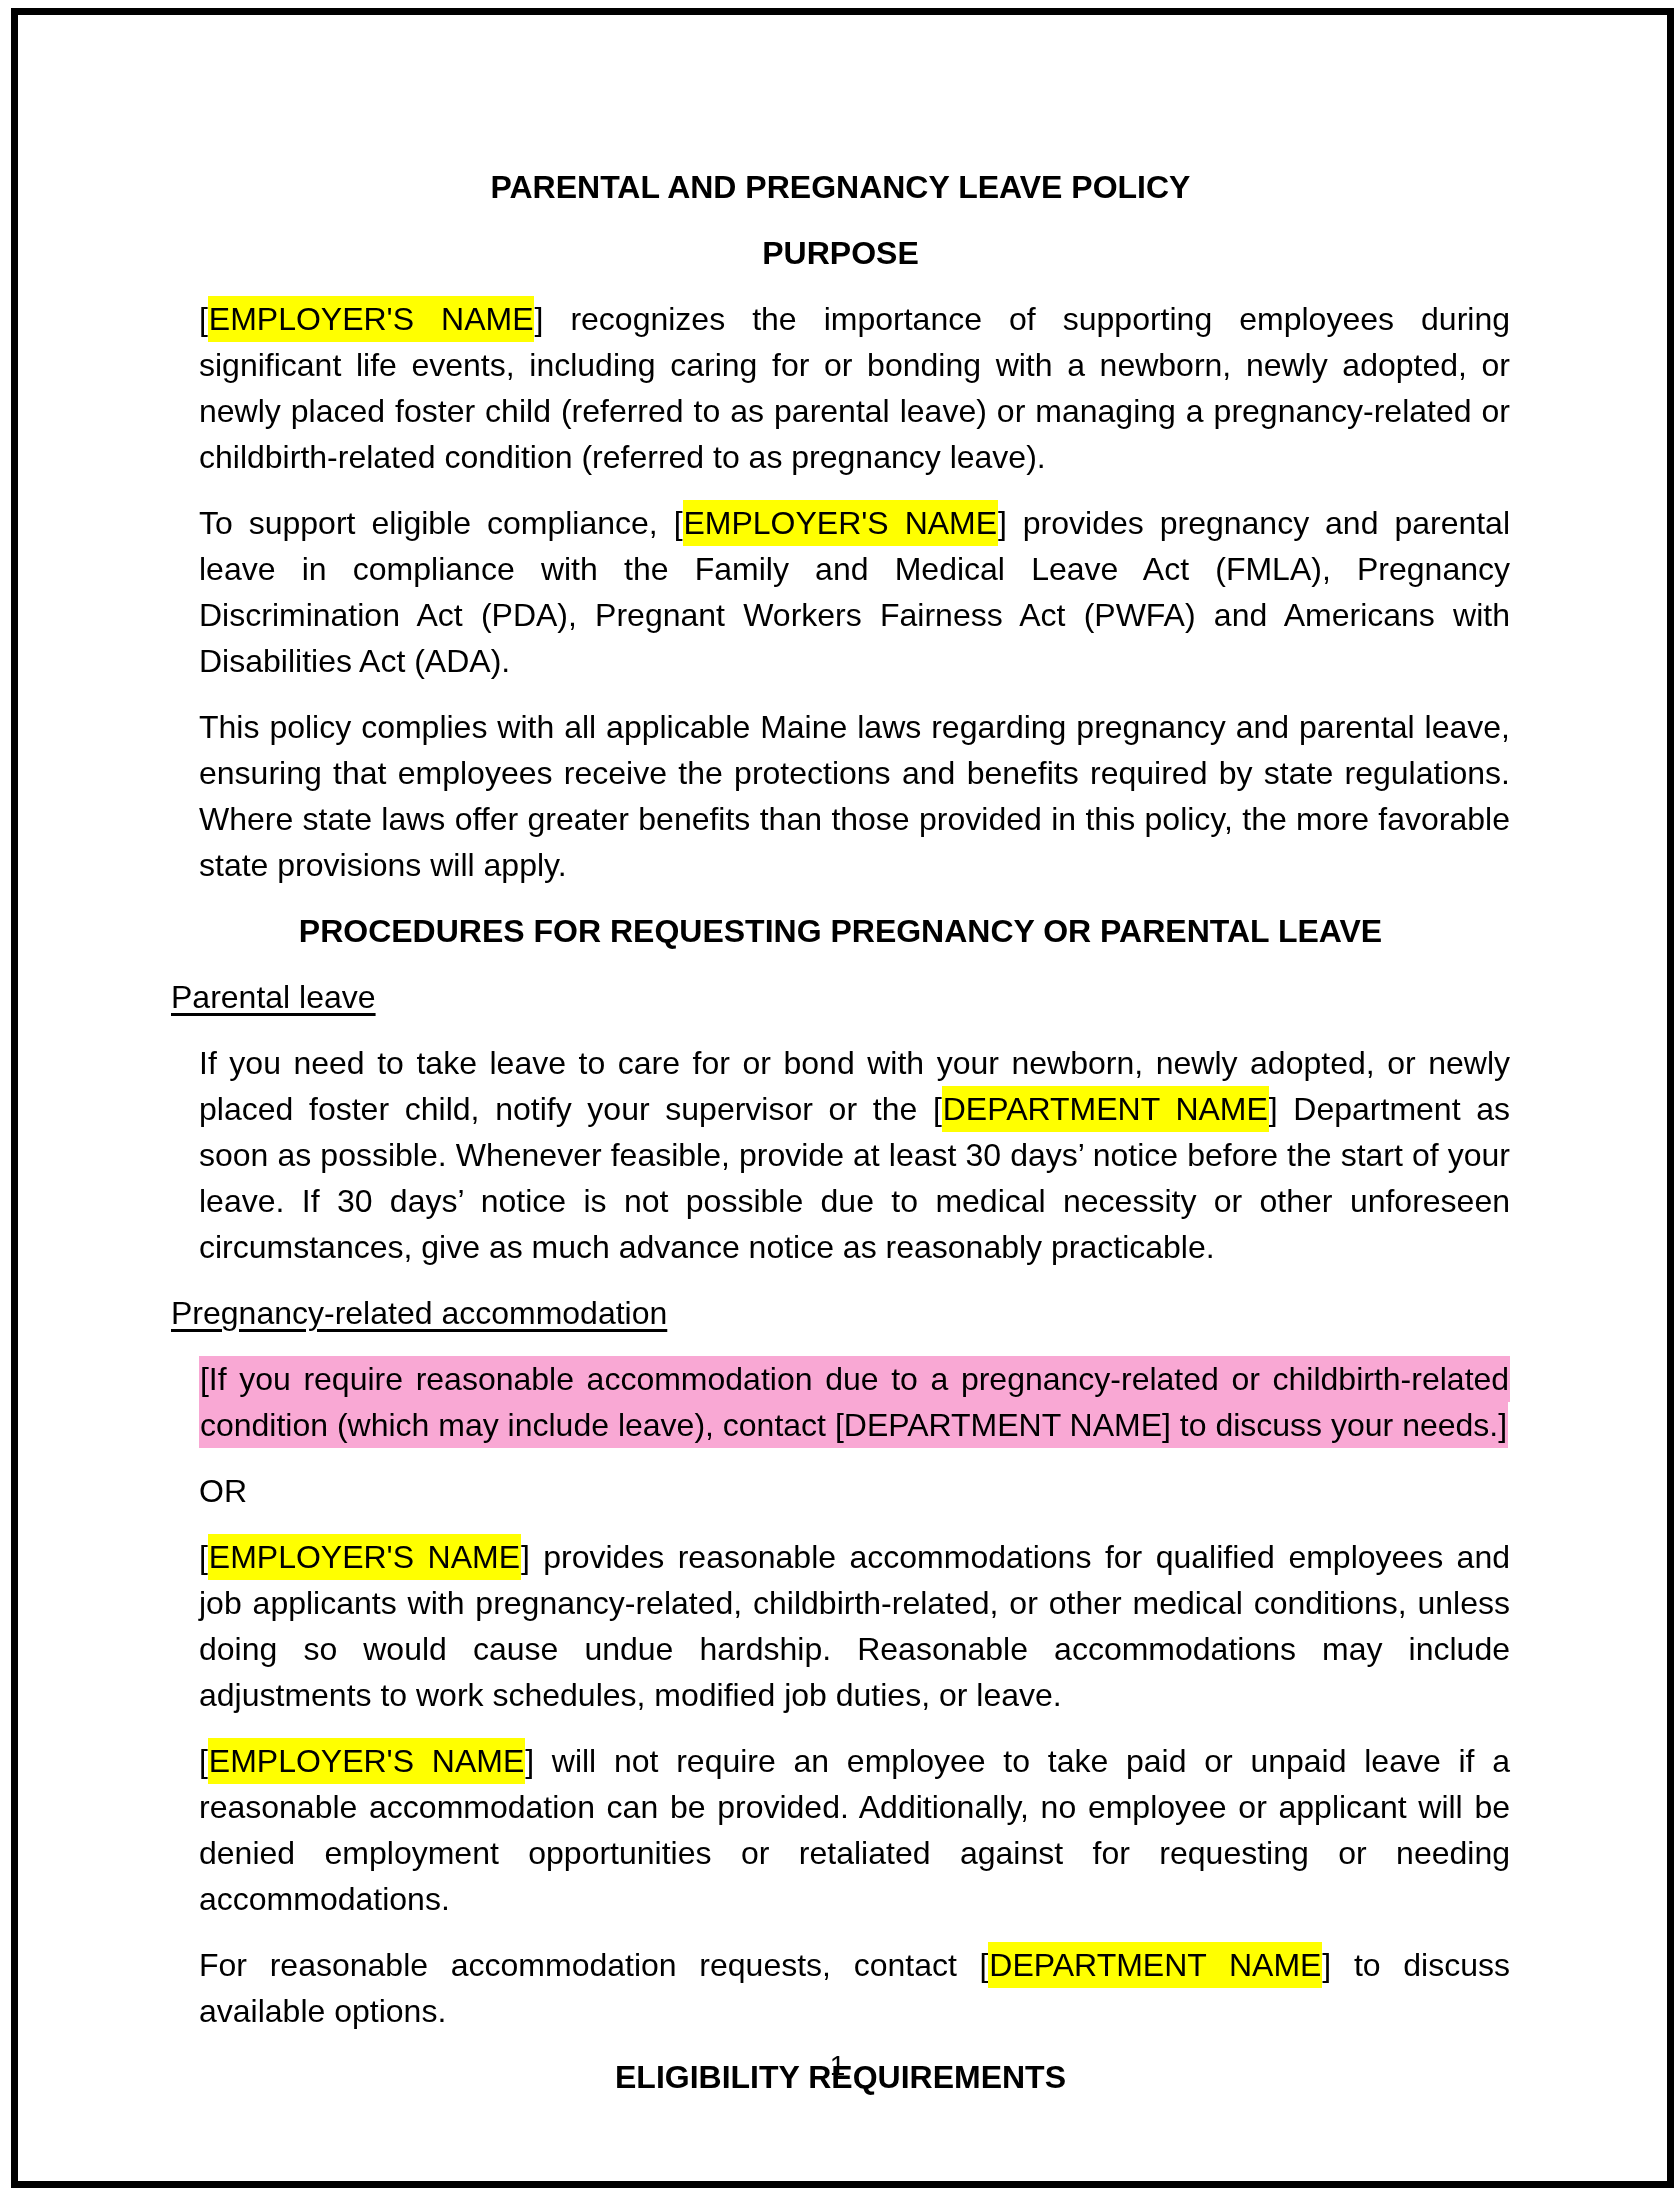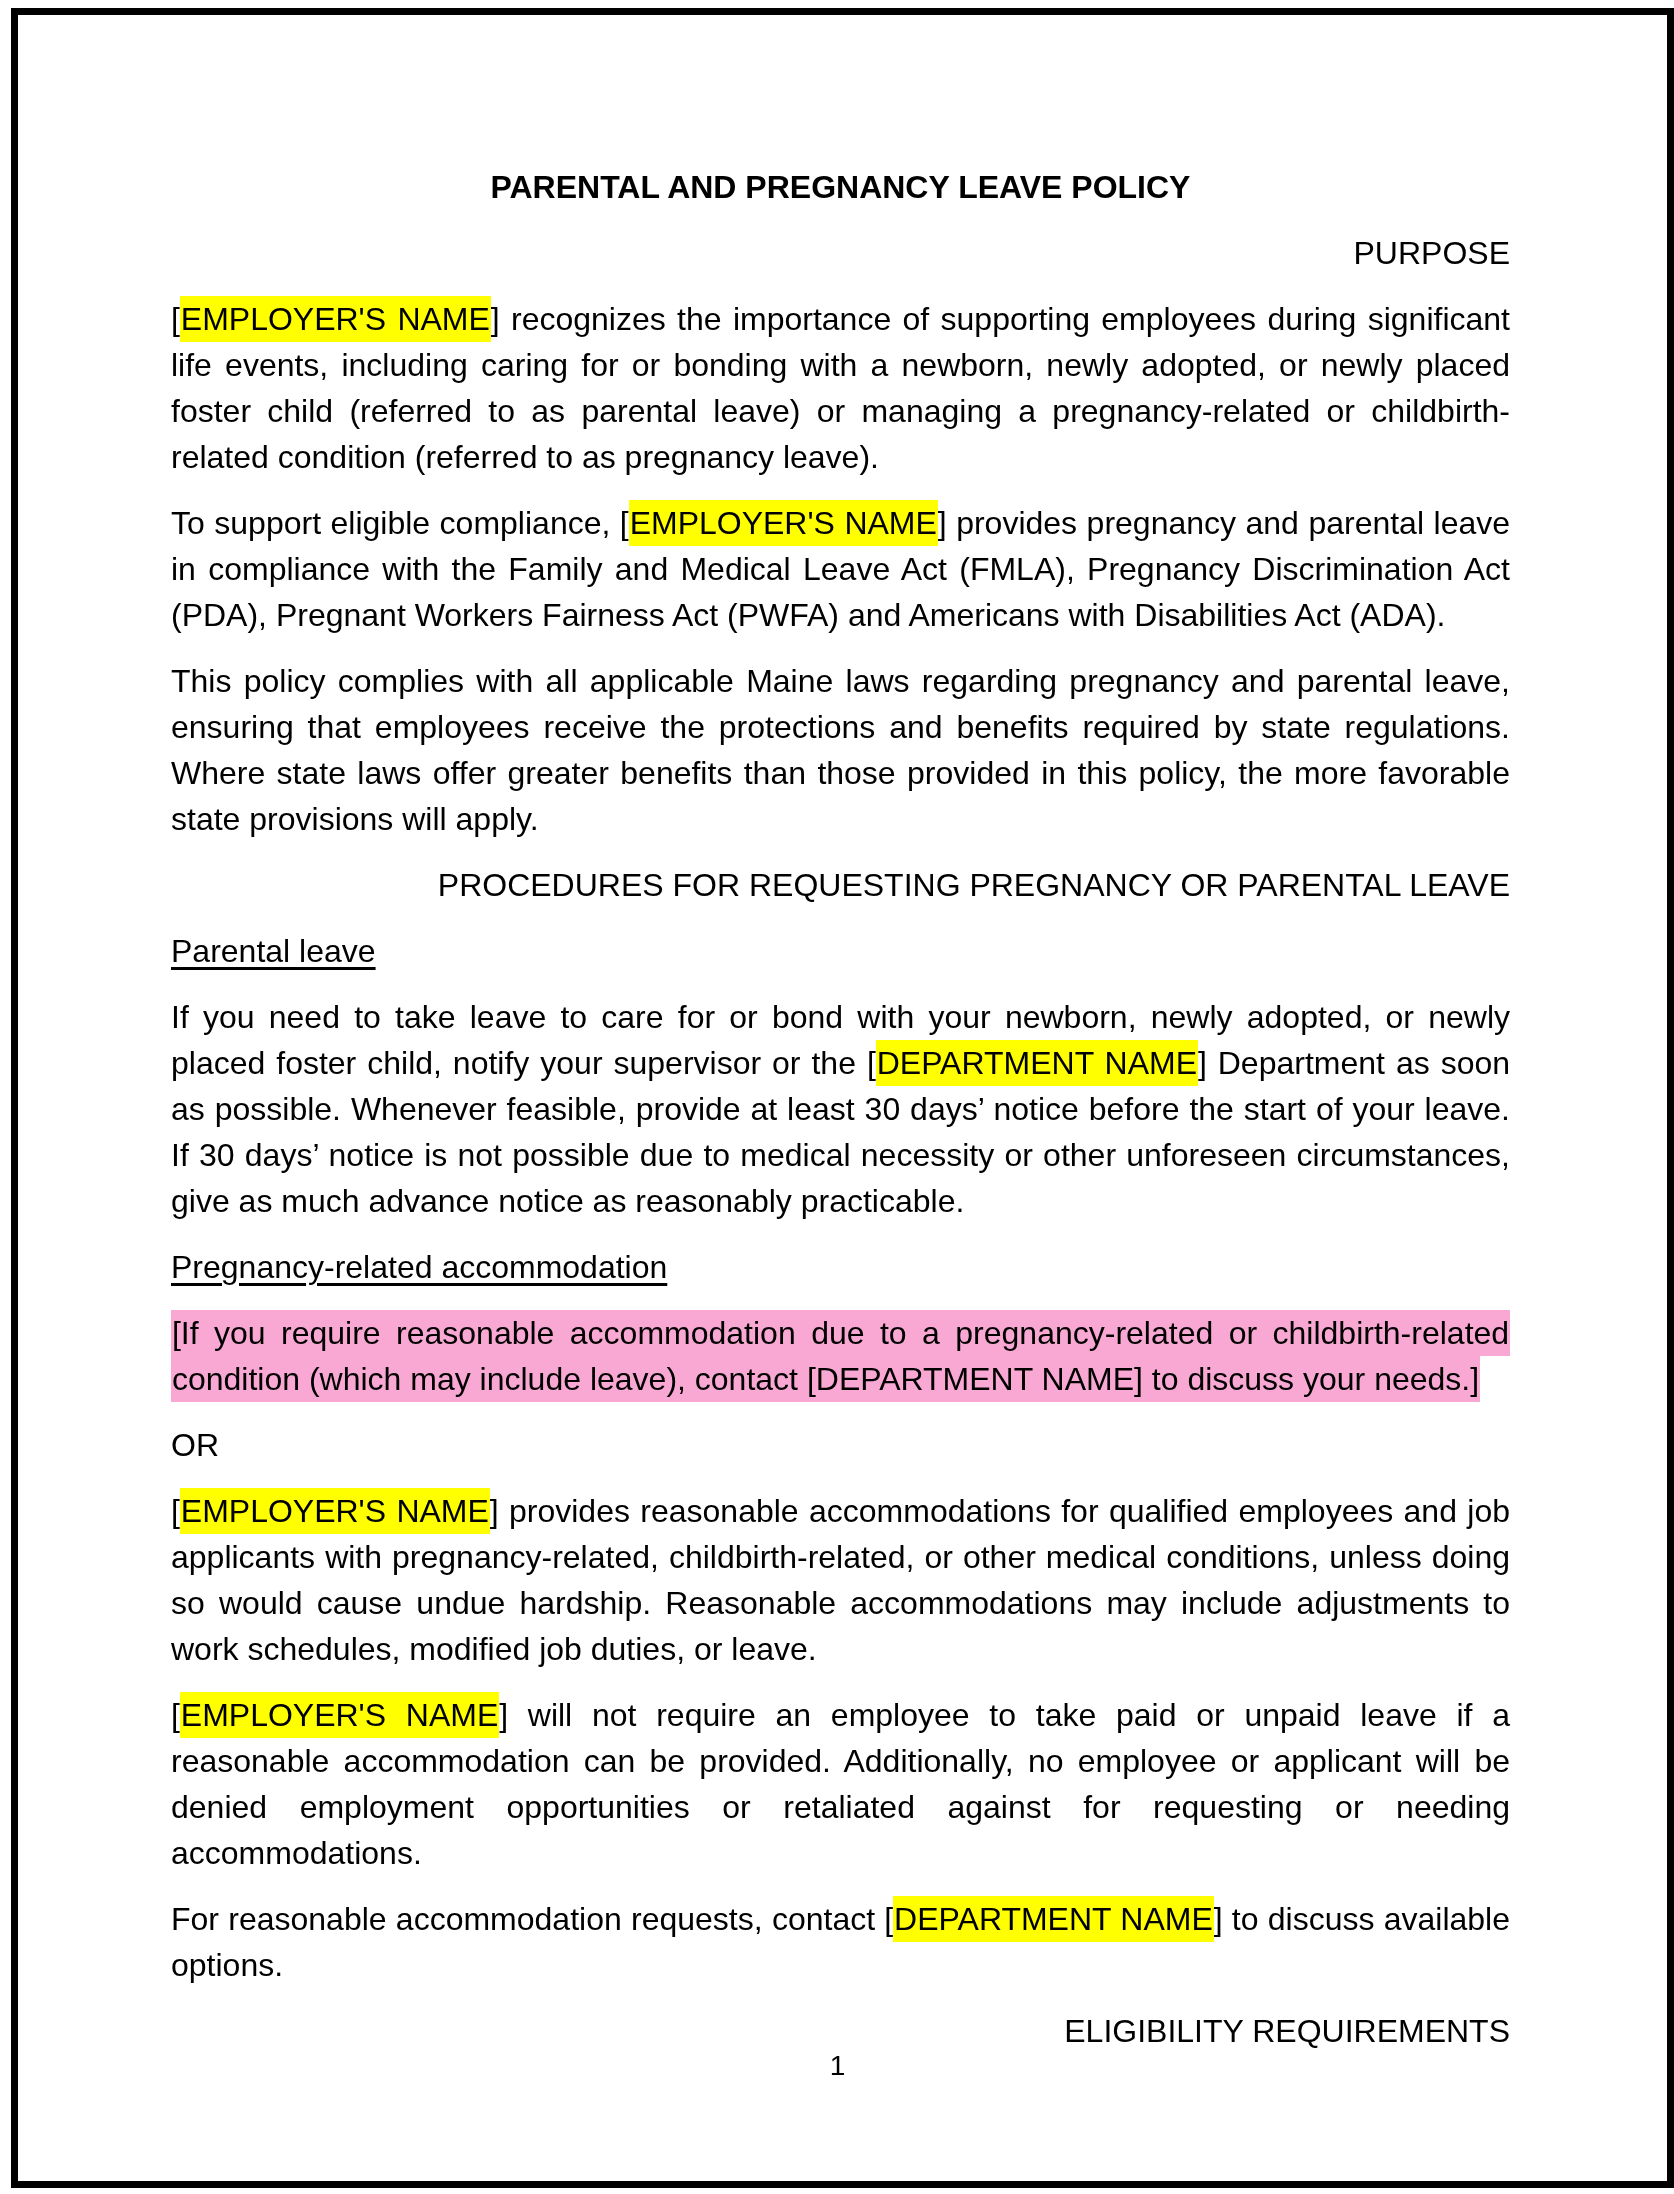--- a/index.html
+++ b/index.html
@@ -21,28 +21,28 @@
   }
   .doc {
     position: absolute;
     left: 171px; top: 164px;
     width: 1339px;
     font-size: 32px;
     line-height: 46px;
   }
   .block { margin: 0 0 20px 0; }
   .title   { text-align: center; font-weight: bold; }
-  .heading { font-weight: normal; text-align: right; }
+  .heading { font-weight: bold; text-align: center; }
   .subheading {
     text-decoration: underline;
     text-decoration-thickness: 2.6px;
     text-underline-offset: 5.3px;
     text-align: left;
   }
-  .para { text-align: justify; }
+  .para { text-align: justify; margin-left: 28px; }
   .hl {
     padding: 5.3px 0.9px;
     -webkit-box-decoration-break: clone;
     box-decoration-break: clone;
   }
   .footer {
     position: absolute;
     left: 0; top: 2043px;
     width: 100%;
     text-align: center;

